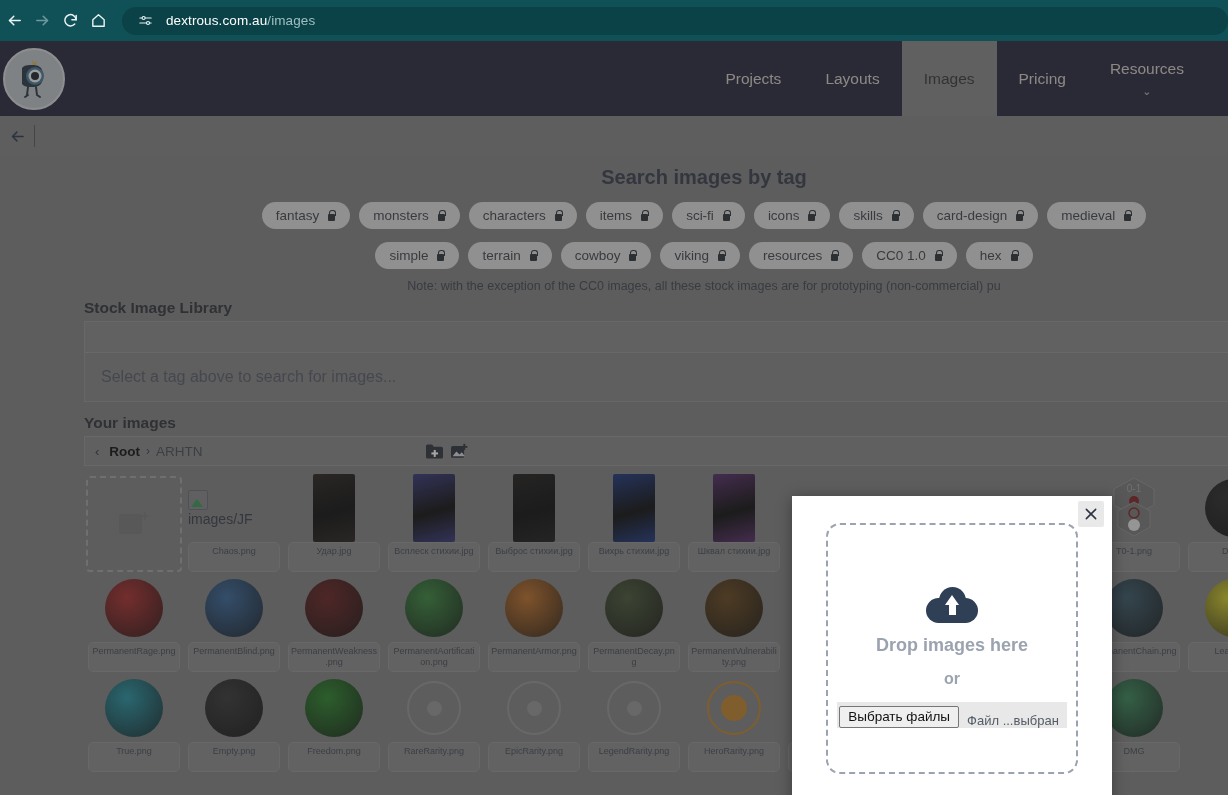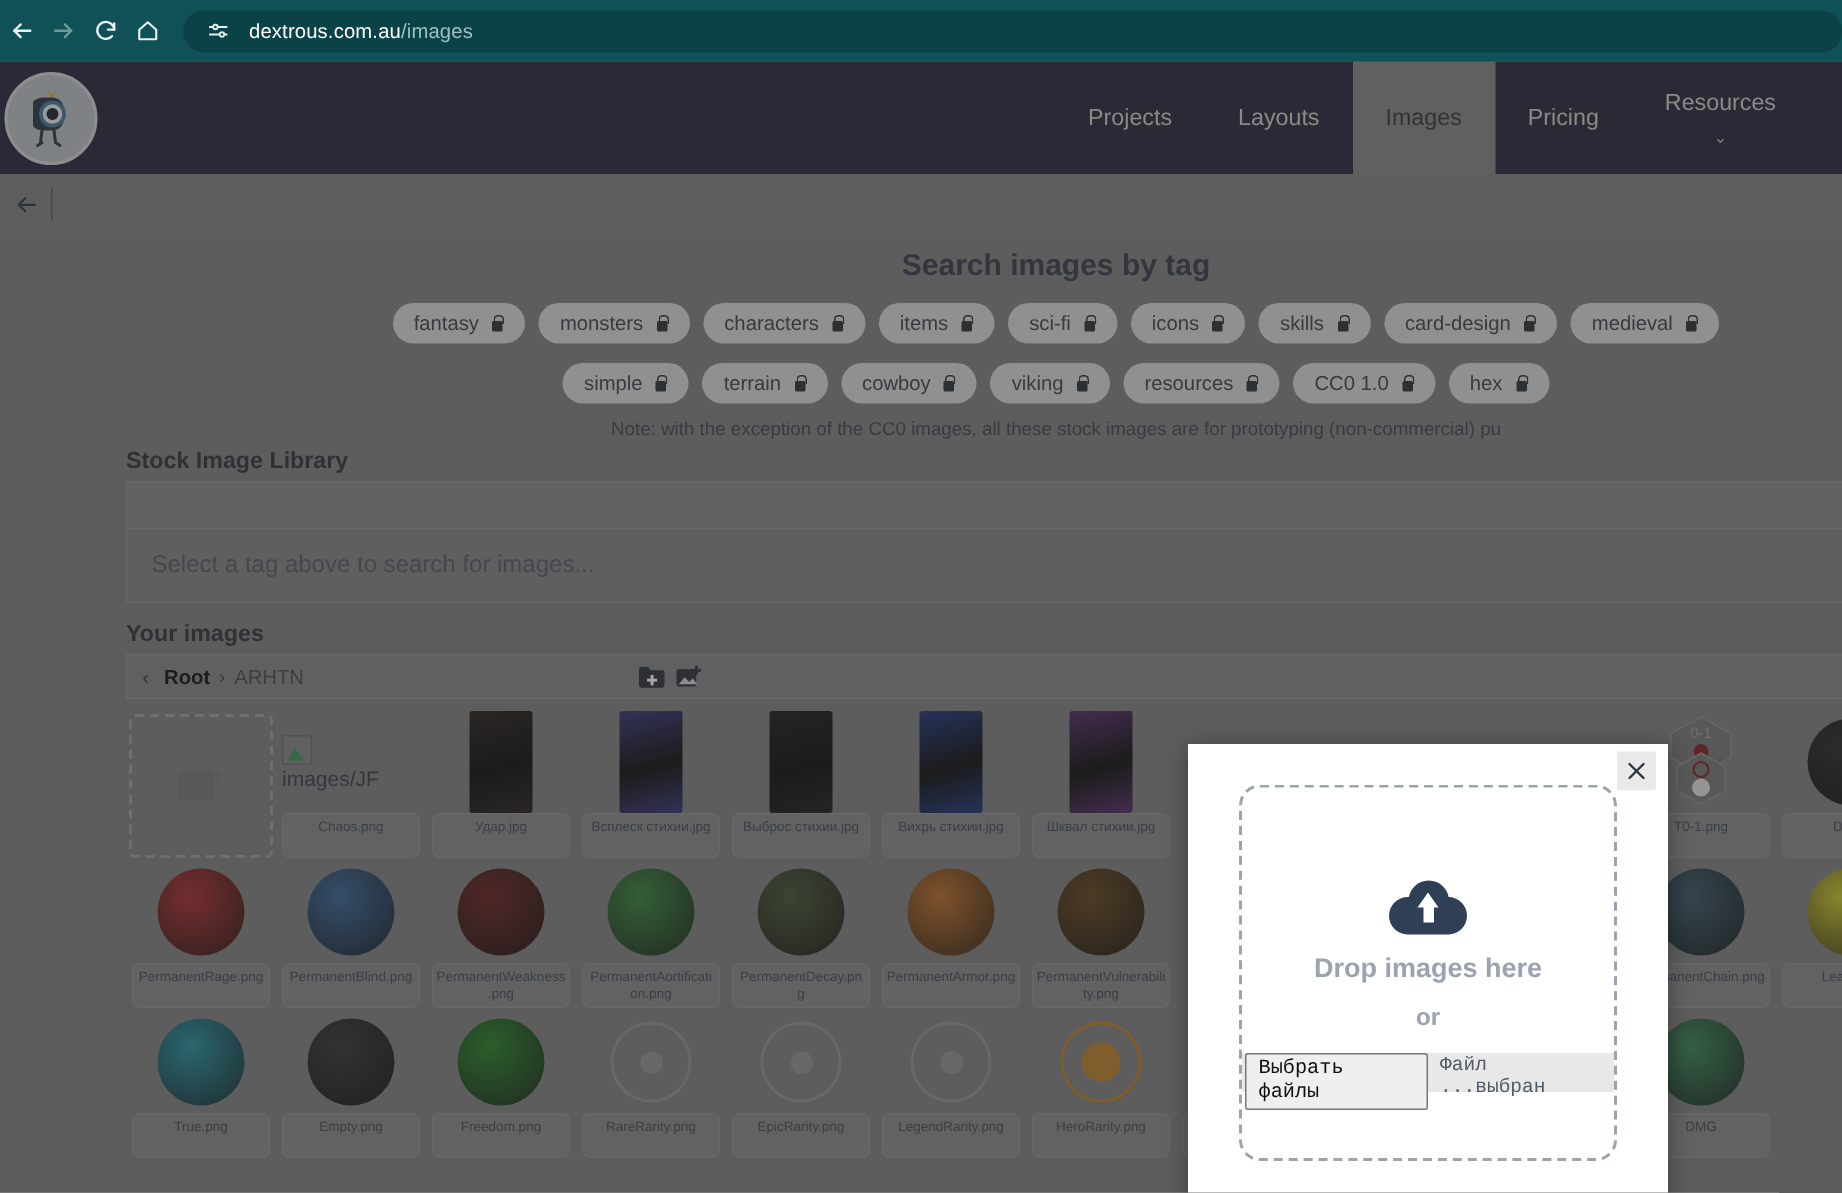--- a/index.html
+++ b/index.html
@@ -327,22 +327,22 @@
     font-size: 18px; font-weight: 700; color: #9aa3af;
     margin-top: 12px;
   }
   #or-text {
     font-size: 16px; font-weight: 700; color: #9aa3af;
     margin-top: 14px;
   }
   #file-input {
     margin-top: 14px;
     background: #e8e8e8;
-    display: flex; align-items: flex-start;
-    height: 26px; padding: 0 2px; font-family: Liberation Mono, monospace;
+    display: flex; align-items: flex-end;
+    height: 26px; padding: 0 2px;
   }
   #file-btn {
     background: #efefef;
     border: 1px solid #767676;
     border-radius: 2px;
     font-size: 13.5px; color: #111;
     padding: 2px 8px; line-height: 16px;
   }
   #file-status {
     font-size: 13px; color: #555c66;
@@ -626,29 +626,29 @@
           <div class="caption">PermanentWeakness.png</div>
         </div>
         <div class="cell">
           <div class="thumb-wrap">
             <div class="circle" style="background: radial-gradient(circle at 38% 32%, rgb(46, 125, 50) 0%, rgb(0, 0, 0) 130%);"></div>
           </div>
           <div class="caption">PermanentAortification.png</div>
         </div>
         <div class="cell">
           <div class="thumb-wrap">
+            <div class="circle" style="background: radial-gradient(circle at 38% 32%, rgb(181, 101, 29) 0%, rgb(0, 0, 0) 130%);"></div>
+          </div>
+          <div class="caption">PermanentArmor.png</div>
+        </div>
+        <div class="cell">
+          <div class="thumb-wrap">
             <div class="circle" style="background: radial-gradient(circle at 38% 32%, rgb(60, 74, 42) 0%, rgb(0, 0, 0) 130%);"></div>
           </div>
           <div class="caption">PermanentDecay.png</div>
-        </div>
-        <div class="cell">
-          <div class="thumb-wrap">
-            <div class="circle" style="background: radial-gradient(circle at 38% 32%, rgb(181, 101, 29) 0%, rgb(0, 0, 0) 130%);"></div>
-          </div>
-          <div class="caption">PermanentArmor.png</div>
         </div>
         <div class="cell">
           <div class="thumb-wrap">
             <div class="circle" style="background: radial-gradient(circle at 38% 32%, rgb(91, 58, 16) 0%, rgb(0, 0, 0) 130%);"></div>
           </div>
           <div class="caption">PermanentVulnerability.png</div>
         </div>
         <div class="cell"></div>
         <div class="cell"></div>
         <div class="cell"></div>

